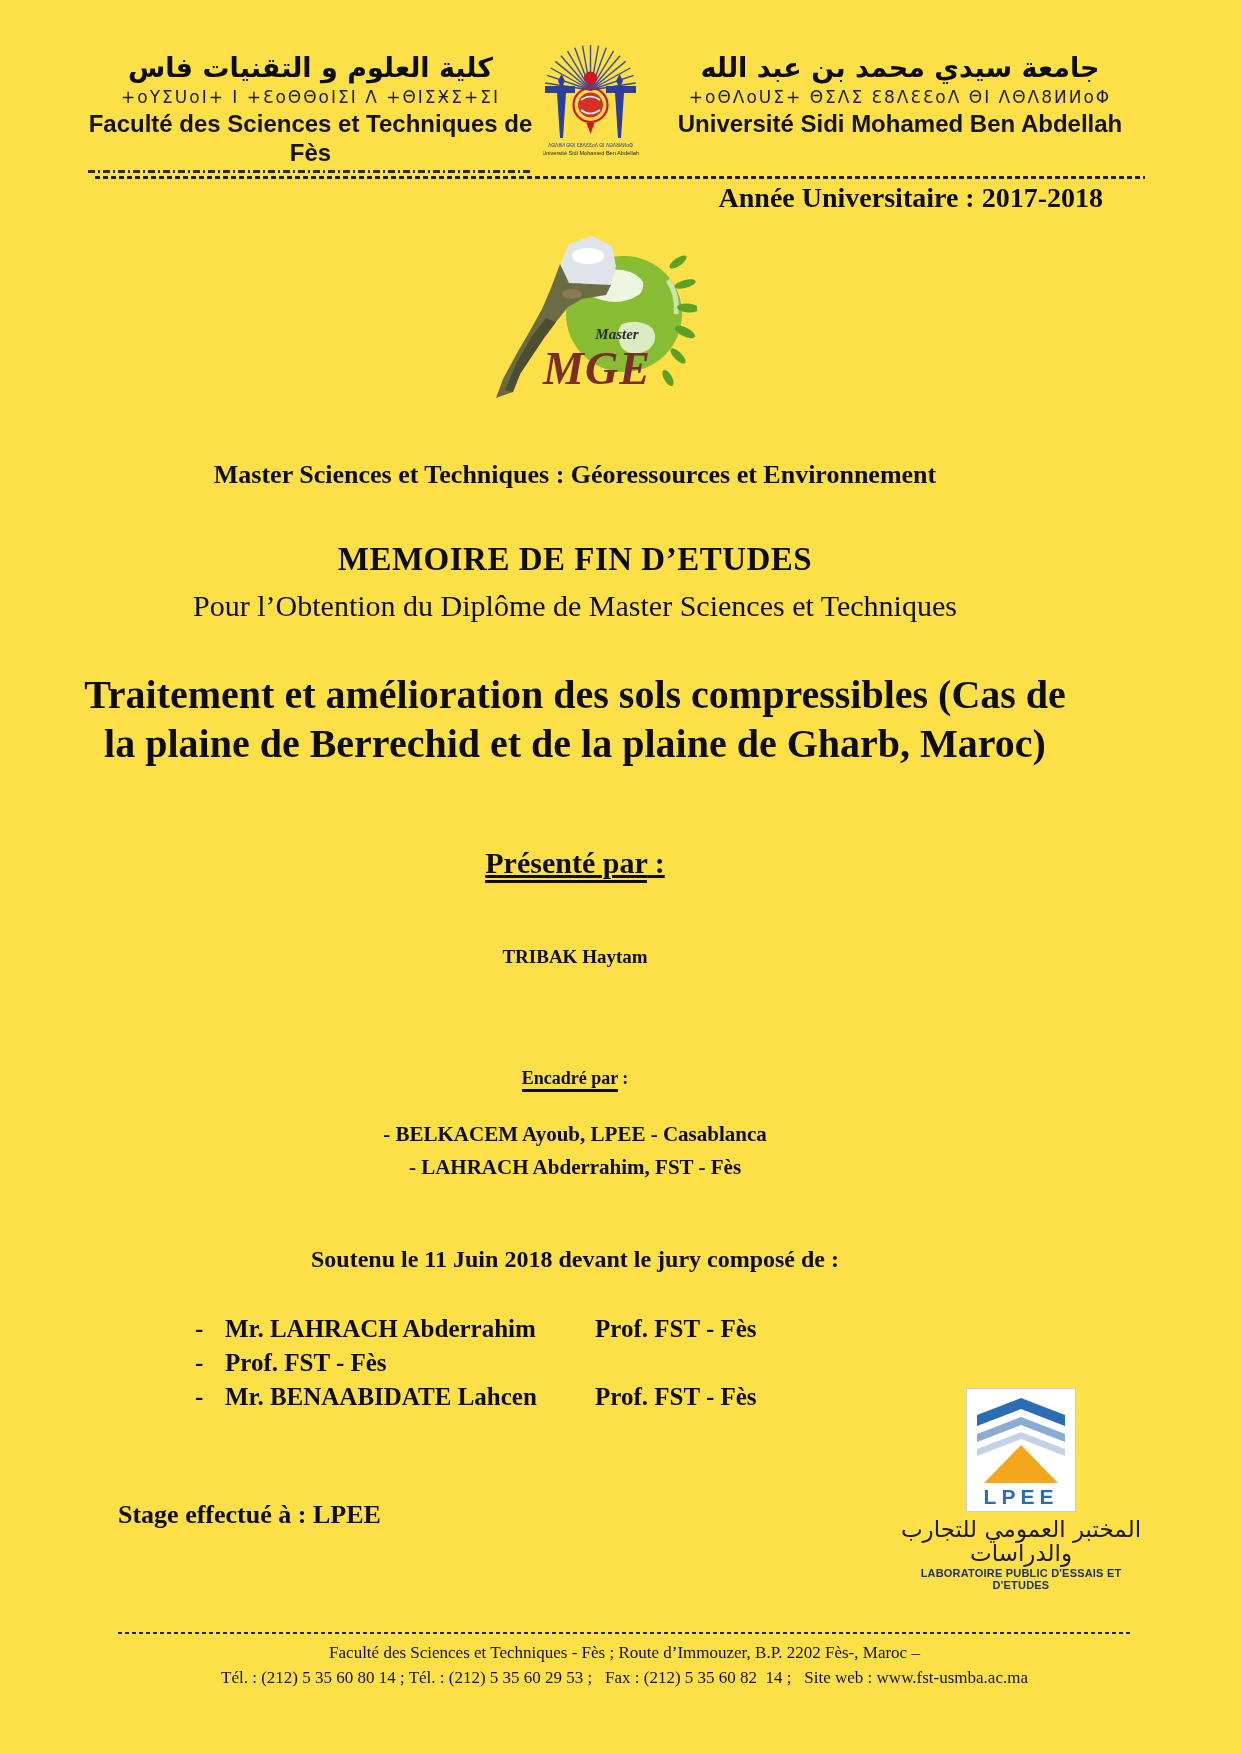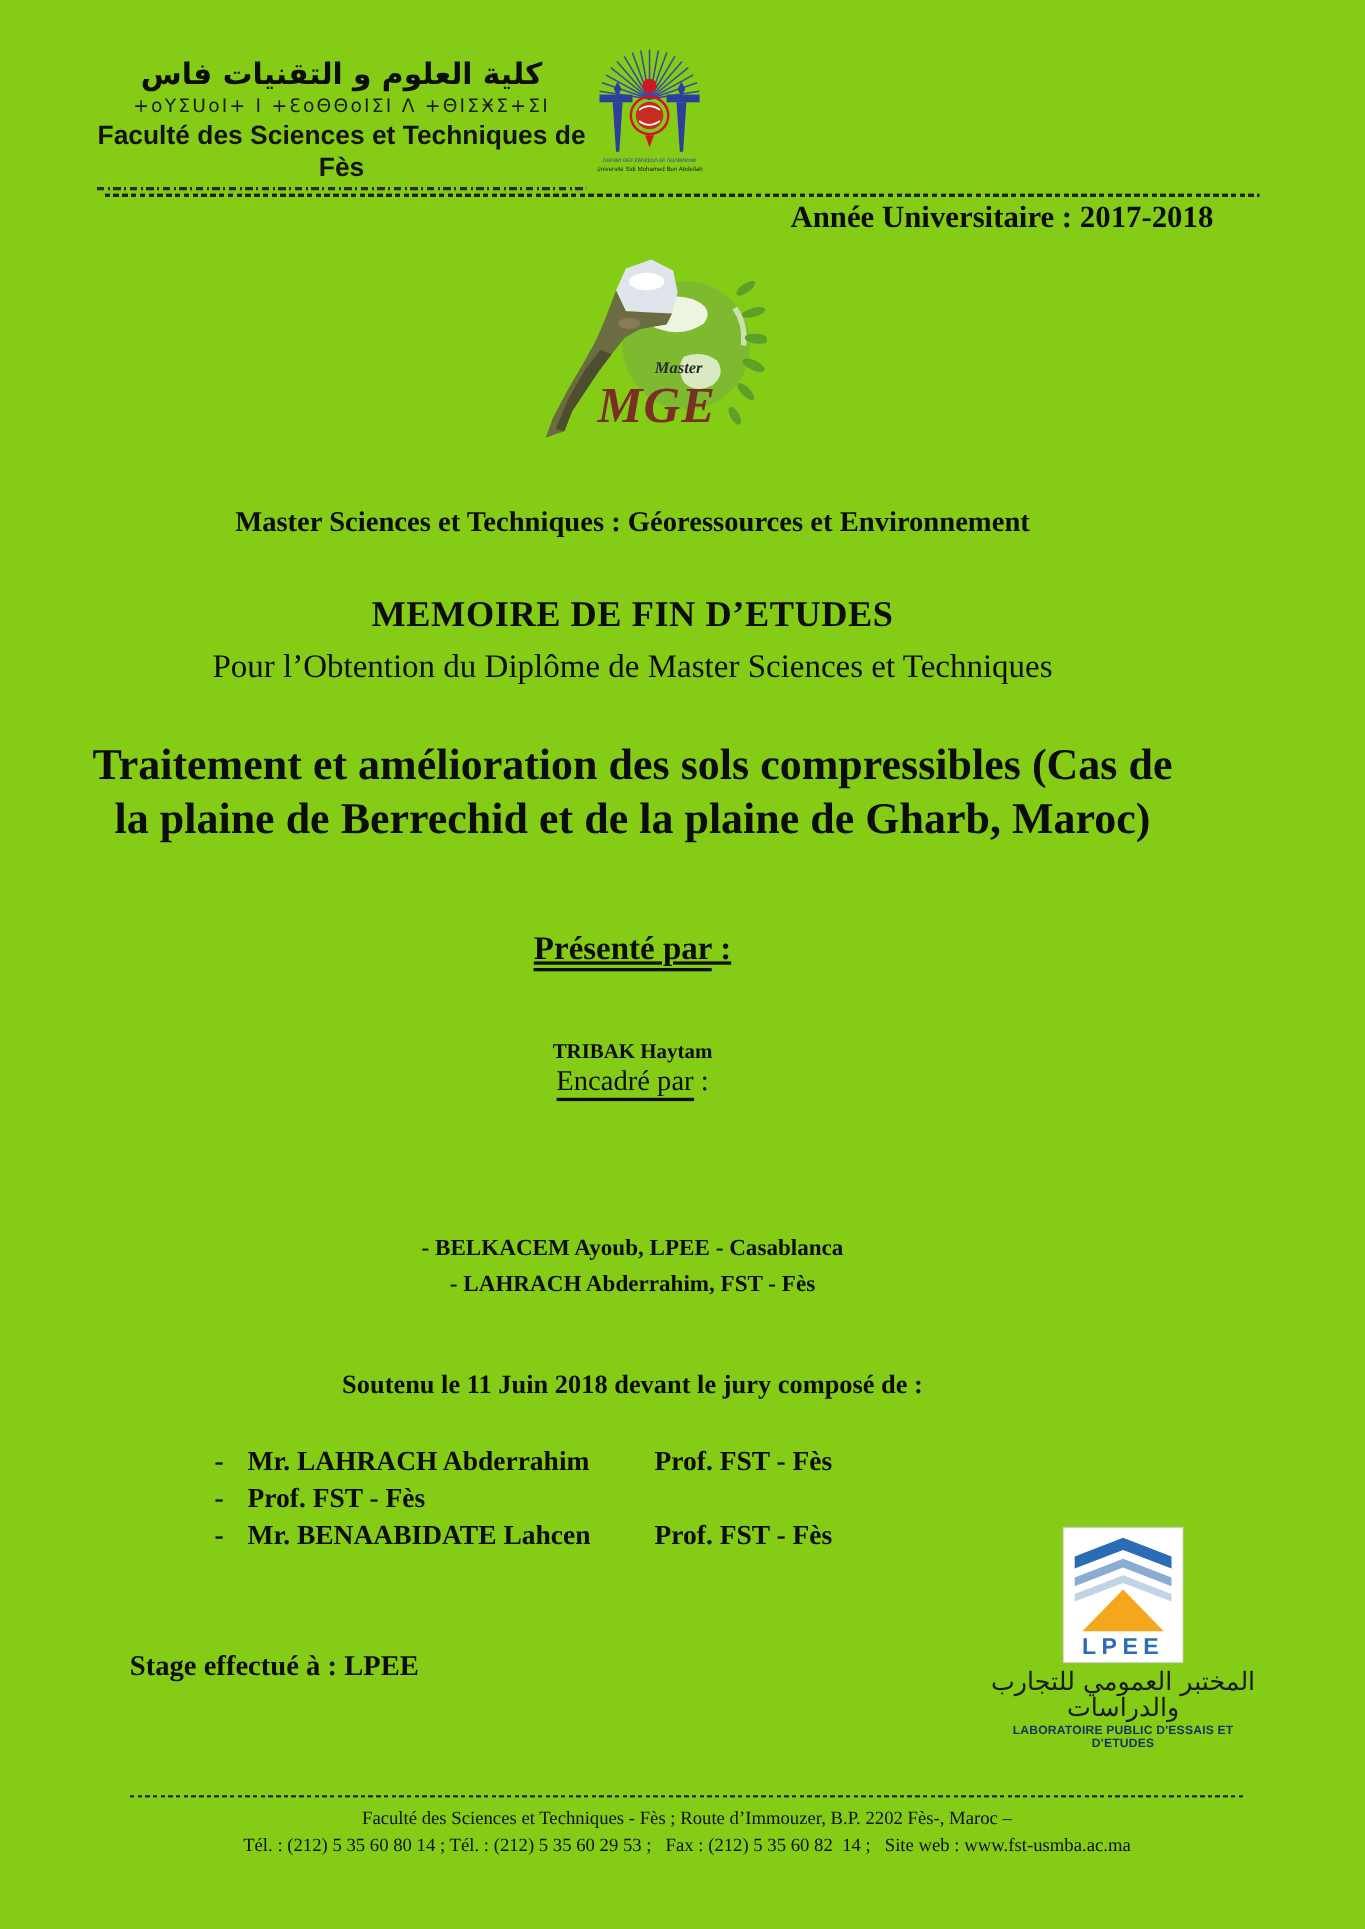--- a/index.html
+++ b/index.html
@@ -1,17 +1,17 @@
 <!DOCTYPE html>
 <html><head>
 <meta charset="utf-8">
 <style>
   html,body{margin:0;padding:0;background:#888;}
   #page{
-    position:relative;width:1241px;height:1754px;background:#84cc16;margin:0 auto;
+    position:relative;width:1241px;height:1754px;background:#fde047;margin:0 auto;
     font-family:"Liberation Serif","DejaVu Serif",serif;color:#0d0d0d;overflow:hidden;
   }
   .abs{position:absolute;}
   
   .hdr-left{left:88px;top:50px;width:445px;text-align:center;}
   .hdr-right{left:650px;top:50px;width:500px;text-align:center;}
   .hdr-arabic{font-family:"DejaVu Sans",sans-serif;font-weight:bold;font-size:27px;line-height:36px;direction:rtl;}
   .hdr-tif{font-family:"DejaVu Sans",sans-serif;font-size:17px;line-height:23px;letter-spacing:2px;color:#1c1c1c;white-space:nowrap;}
   .hdr-fr{font-family:"Liberation Sans","DejaVu Sans",sans-serif;font-weight:bold;font-size:24px;line-height:29px;color:#141414;}
   .dashdot{height:3px;margin-top:3px;
@@ -24,21 +24,21 @@
   .mge{left:472px;top:232px;}
   
   .col{left:30px;width:1090px;text-align:center;}
   .program{top:460px;font-size:26px;font-weight:bold;}
   .memoire{top:541px;font-size:33px;font-weight:bold;letter-spacing:.5px;}
   .obtention{top:589px;font-size:30px;font-weight:normal;}
   .maintitle{top:670px;font-size:40px;font-weight:bold;line-height:49px;}
   .plabel{top:846px;font-size:30px;font-weight:bold;text-decoration:underline;}
   .plabel .ul,.elabel .ul{border-bottom:3px solid #0d0d0d;padding-bottom:1px;}
   .pname{top:946px;font-size:19px;font-weight:bold;}
-  .elabel{top:968px;font-size:26px;font-weight:normal;}
+  .elabel{top:1068px;font-size:18px;font-weight:bold;}
   .supervisors{top:1118px;font-size:21px;font-weight:bold;line-height:33px;}
   .soutenu{top:1246px;font-size:24px;font-weight:bold;}
   
   .jury{left:195px;top:1312px;width:850px;font-size:25px;font-weight:bold;}
   .jury-row{display:flex;line-height:34px;}
   .jury-dash{width:30px;}
   .jury-name{width:370px;text-align:left;}
   .jury-role{text-align:left;}
   
   .stage{left:118px;top:1500px;font-size:26px;font-weight:bold;}
@@ -94,20 +94,25 @@
       <circle cx="47.5" cy="50" r="6.5" fill="#cf1722"></circle>
       <circle cx="47.5" cy="77" r="17" fill="none" stroke="#cf1722" stroke-width="2.2"></circle>
       <circle cx="47.5" cy="77" r="12.5" fill="#cf1722" fill-opacity="0.88"></circle>
       <path d="M38,72 q9,-7 19,0 M38,82 q9,7 19,0" stroke="#fff" stroke-width="1.6" fill="none"></path>
       <polygon points="43.5,95 51.5,95 47.5,106" fill="#cf1722"></polygon>
     </g>
     <text x="47.5" y="119" text-anchor="middle" font-size="5" fill="#2e3f9b">ΛΘΛ8И ΘΘI Ɛ8ΛƐƐoΛ ΘI ΛΘΛ8ИИoΦ</text>
     <text x="47.5" y="127" text-anchor="middle" font-size="5.6" fill="#222">Université Sidi Mohamed Ben Abdellah</text>
   </svg>
 
+  <div class="abs hdr-right">
+    <div class="hdr-arabic" dir="rtl">جامعة سيدي محمد بن عبد الله</div>
+    <div class="hdr-tif">+oΘΛoUΣ+ ΘΣΛΣ Ɛ8ΛƐƐoΛ ΘI ΛΘΛ8ИИoΦ</div>
+    <div class="hdr-fr">Université Sidi Mohamed Ben Abdellah</div>
+  </div>
 
   <div class="abs top-sep"></div>
 
   <div class="abs annee">Année Universitaire : 2017-2018</div>
 
   <svg class="abs mge" width="225" height="172" viewBox="0 0 225 172">
     <g>
       <circle cx="152" cy="82" r="58" fill="#7db832" fill-opacity="0.92"></circle>
       <path d="M110,50 q25,-18 48,-10 q20,8 10,22 q-18,12 -38,6 q-22,-6 -20,-18z" fill="#fff" fill-opacity="0.85"></path>
       <path d="M150,92 q18,-6 30,4 q8,12 -4,22 q-16,8 -26,-2 q-8,-14 0,-24z" fill="#fff" fill-opacity="0.7"></path>

